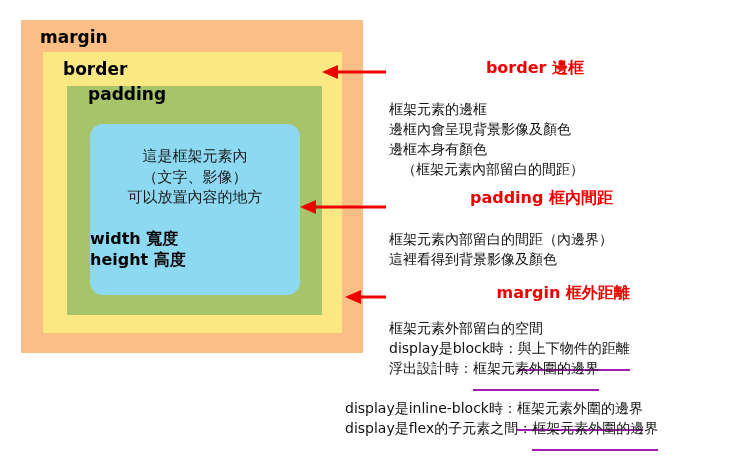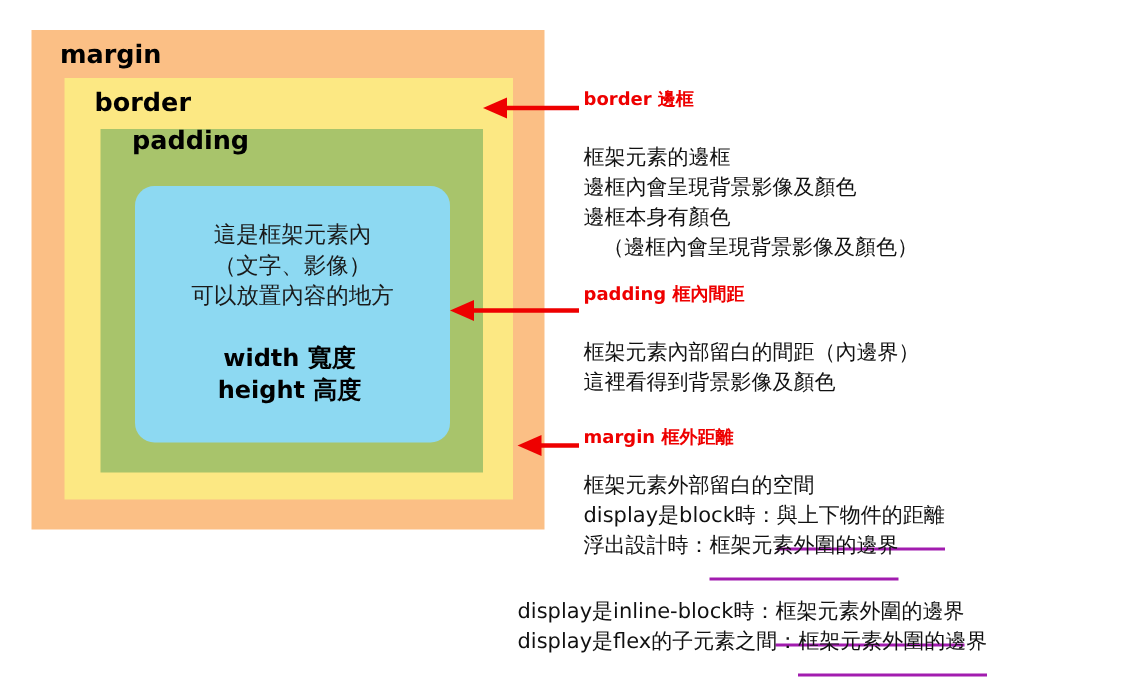--- a/index.html
+++ b/index.html
@@ -72,45 +72,45 @@
   }
   .content-line {
     font-size: 15px;
     color: #1a1a1a;
     white-space: nowrap;
   }
   #content-dims {
     position: absolute;
     left: 0; right: 4px;
     top: 104px;
-    text-align: center;
     line-height: 1.34;
   }
   .dim-line {
     font-size: 16px;
     font-weight: bold;
     color: #000000;
     white-space: nowrap;
   }
 
   
   .arrow {
     position: absolute;
   }
 
   
   .annotation {
     position: absolute;
   }
   .ann-title {
-    font-size: 12px;
+    font-size: 16px;
     font-weight: bold;
     color: #ee0000;
     white-space: nowrap;
     line-height: 1;
+    text-align: right;
   }
   .ann-body {
     margin-top: 24px;
     line-height: 1.42;
   }
   .ann-line {
     font-size: 14px;
     color: #111111;
     white-space: nowrap;
   }
@@ -175,21 +175,21 @@
   <line x1="43" y1="9" x2="16" y2="9" stroke="#ee0000" stroke-width="3"></line>
   <polygon points="2,9 18,2 18,16" fill="#ee0000"></polygon>
 </svg>
 
 <div id="annotation-border" class="annotation">
   <div class="ann-title">border 邊框</div>
   <div class="ann-body">
     <div class="ann-line">框架元素的邊框</div>
     <div class="ann-line">邊框內會呈現背景影像及顏色</div>
     <div class="ann-line">邊框本身有顏色</div>
-    <div class="ann-line indent">（邊框內會呈現背景影像及顏色）</div>
+    <div class="ann-line indent">（框架元素內部留白的間距）</div>
   </div>
 </div>
 
 <div id="annotation-padding" class="annotation">
   <div class="ann-title">padding 框內間距</div>
   <div class="ann-body">
     <div class="ann-line">框架元素內部留白的間距（內邊界）</div>
     <div class="ann-line">這裡看得到背景影像及顏色</div>
   </div>
 </div>

